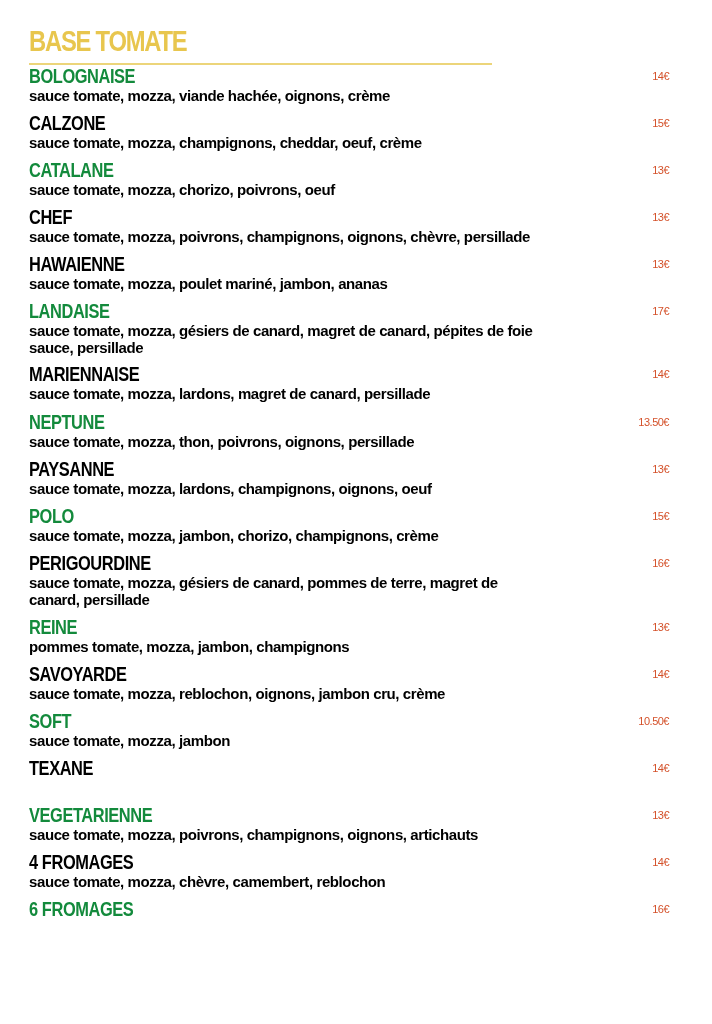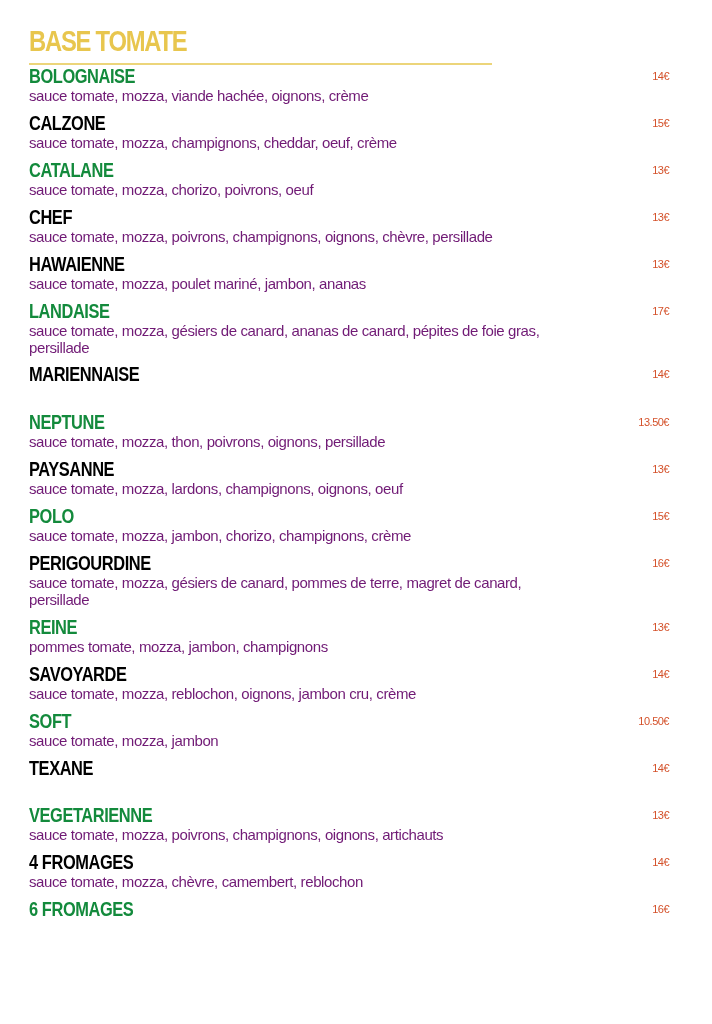--- a/index.html
+++ b/index.html
@@ -13,21 +13,21 @@
   .title-rule { position: absolute; left: 29px; top: 63px; width: 463px; height: 2px; background: #ecd57a; }
   .menu-list { position: absolute; left: 29px; top: 65px; width: 640px; }
   .item { position: relative; }
   .name {
     display: block; font-weight: bold; font-size: 20px; line-height: 22px;
     letter-spacing: -0.5px; transform: scaleX(0.82); transform-origin: left top;
     white-space: nowrap;
   }
   .name.green { color: #138a3c; }
   .name.black { color: #000000; }
-  .desc { display: block; font-size: 15px; line-height: 17px; color: #701a75; letter-spacing: -0.4px; width: 520px; }
+  .desc { display: block; font-size: 15px; line-height: 17px; color: #000000; letter-spacing: -0.4px; width: 520px; font-weight: bold; }
   .price { position: absolute; right: 0; top: 5px; font-size: 11px; color: #d4512a; letter-spacing: -0.5px; }
 </style>
 </head>
 <body>
 
 <div class="section-title">BASE TOMATE</div>
 <div class="title-rule"></div>
 
 <div class="menu-list">
   <div class="item" style="height:47px">
@@ -50,25 +50,26 @@
       <span class="desc">sauce tomate, mozza, poivrons, champignons, oignons, chèvre, persillade</span>
       <span class="price">13€</span>
     </div>
   <div class="item" style="height:47px">
       <span class="name black">HAWAIENNE</span>
       <span class="desc">sauce tomate, mozza, poulet mariné, jambon, ananas</span>
       <span class="price">13€</span>
     </div>
   <div class="item" style="height:63px">
       <span class="name green">LANDAISE</span>
-      <span class="desc">sauce tomate, mozza, gésiers de canard, ananas de canard, pépites de foie gras, persillade</span>
+      <span class="desc">sauce tomate, mozza, gésiers de canard, magret de canard, pépites de foie sauce, persillade</span>
       <span class="price">17€</span>
     </div>
   <div class="item" style="height:48px">
       <span class="name black">MARIENNAISE</span>
+      <span class="desc">sauce tomate, mozza, lardons, magret de canard, persillade</span>
       <span class="price">14€</span>
     </div>
   <div class="item" style="height:47px">
       <span class="name green">NEPTUNE</span>
       <span class="desc">sauce tomate, mozza, thon, poivrons, oignons, persillade</span>
       <span class="price">13.50€</span>
     </div>
   <div class="item" style="height:47px">
       <span class="name black">PAYSANNE</span>
       <span class="desc">sauce tomate, mozza, lardons, champignons, oignons, oeuf</span>

